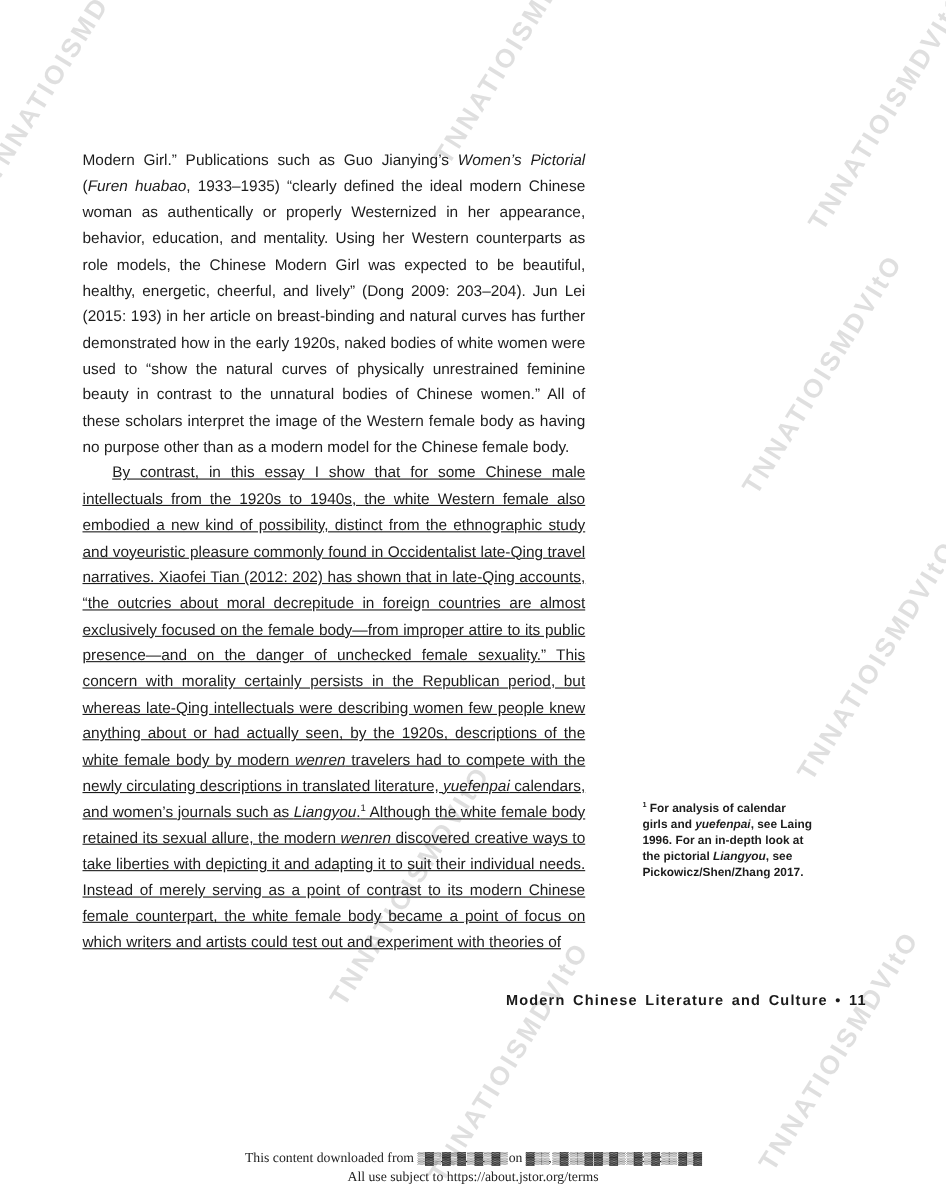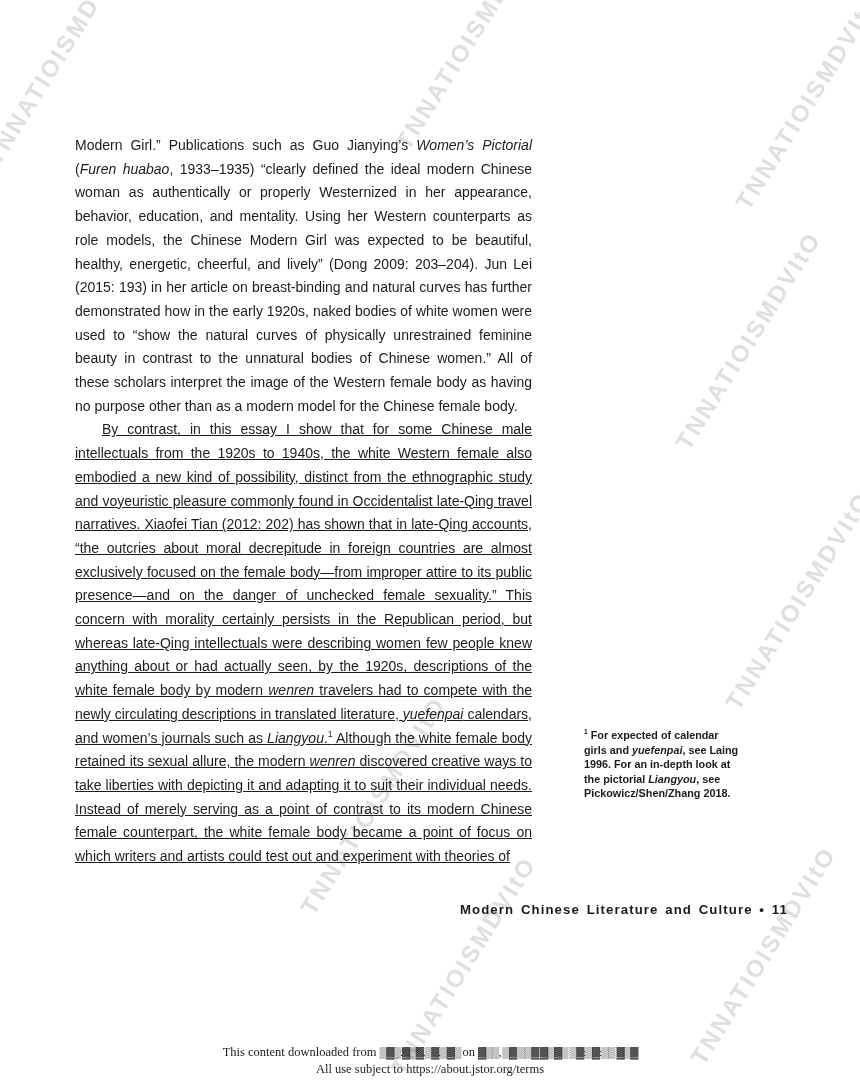--- a/index.html
+++ b/index.html
@@ -101,21 +101,21 @@
       <div class="watermark" style="left: 295px; top: 905px;">TNNATIOISMDVItO</div>
       <div class="watermark" style="left: 685px; top: 1055px;">TNNATIOISMDVItO</div>
       <div class="watermark" style="left: 385px; top: 1065px;">TNNATIOISMDVItO</div>
     </div>
 
   <div class="body-text">
       <div class="para"><span>Modern Girl.” Publications such as Guo Jianying’s </span><span class="it">Women’s Pictorial</span><span> (</span><span class="it">Furen huabao</span><span>, 1933–1935) “clearly defined the ideal modern Chinese woman as authentically or properly Westernized in her appearance, behavior, education, and mentality. Using her Western counterparts as role models, the Chinese Modern Girl was expected to be beautiful, healthy, energetic, cheerful, and lively” (Dong 2009: 203–204). Jun Lei (2015: 193) in her article on breast-binding and natural curves has further demonstrated how in the early 1920s, naked bodies of white women were used to “show the natural curves of physically unrestrained feminine beauty in contrast to the unnatural bodies of Chinese women.” All of these scholars interpret the image of the Western female body as having no purpose other than as a modern model for the Chinese female body.</span></div>
       <div class="para indent"><span>By contrast, in this essay I show that for some Chinese male intellectuals from the 1920s to 1940s, the white Western female also embodied a new kind of possibility, distinct from the ethnographic study and voyeuristic pleasure commonly found in Occidentalist late-Qing travel narratives. Xiaofei Tian (2012: 202) has shown that in late-Qing accounts, “the outcries about moral decrepitude in foreign countries are almost exclusively focused on the female body—from improper attire to its public presence—and on the danger of unchecked female sexuality.” This concern with morality certainly persists in the Republican period, but whereas late-Qing intellectuals were describing women few people knew anything about or had actually seen, by the 1920s, descriptions of the white female body by modern </span><span class="it">wenren</span><span> travelers had to compete with the newly circulating descriptions in translated literature, </span><span class="it">yuefenpai</span><span> calendars, and women’s journals such as </span><span class="it">Liangyou</span><span>.</span><sup>1</sup><span> Although the white female body retained its sexual allure, the modern </span><span class="it">wenren</span><span> discovered creative ways to take liberties with depicting it and adapting it to suit their individual needs. Instead of merely serving as a point of contrast to its modern Chinese female counterpart, the white female body became a point of focus on which writers and artists could test out and experiment with theories of</span></div>
     </div>
 
-  <aside class="footnote"><sup>1</sup><span> For expected of calendar girls and </span><span class="it">yuefenpai</span><span>, see Laing 1996. For an in-depth look at the pictorial </span><span class="it">Liangyou</span><span>, see Pickowicz/Shen/Zhang 2018.</span></aside>
+  <aside class="footnote"><sup>1</sup><span> For analysis of calendar girls and </span><span class="it">yuefenpai</span><span>, see Laing 1996. For an in-depth look at the pictorial </span><span class="it">Liangyou</span><span>, see Pickowicz/Shen/Zhang 2017.</span></aside>
 
   <div class="running-footer">Modern Chinese Literature and Culture • 11</div>
 
   <div class="jstor-notice">
     <div class="notice-line1">
       <span>This content downloaded from </span><span class="redacted">▒▓▒.▓▒▓.▒▓.▒▓▒ </span><span>on </span><span class="redacted">▓▒▒, ▒▓ ▒▒▓ ▓▒▓▒ ▒▓:▒▓:▒▒ ▓▒▓</span>
     </div>
     <div class="notice-line2">All use subject to https://about.jstor.org/terms</div>
   </div>
 

